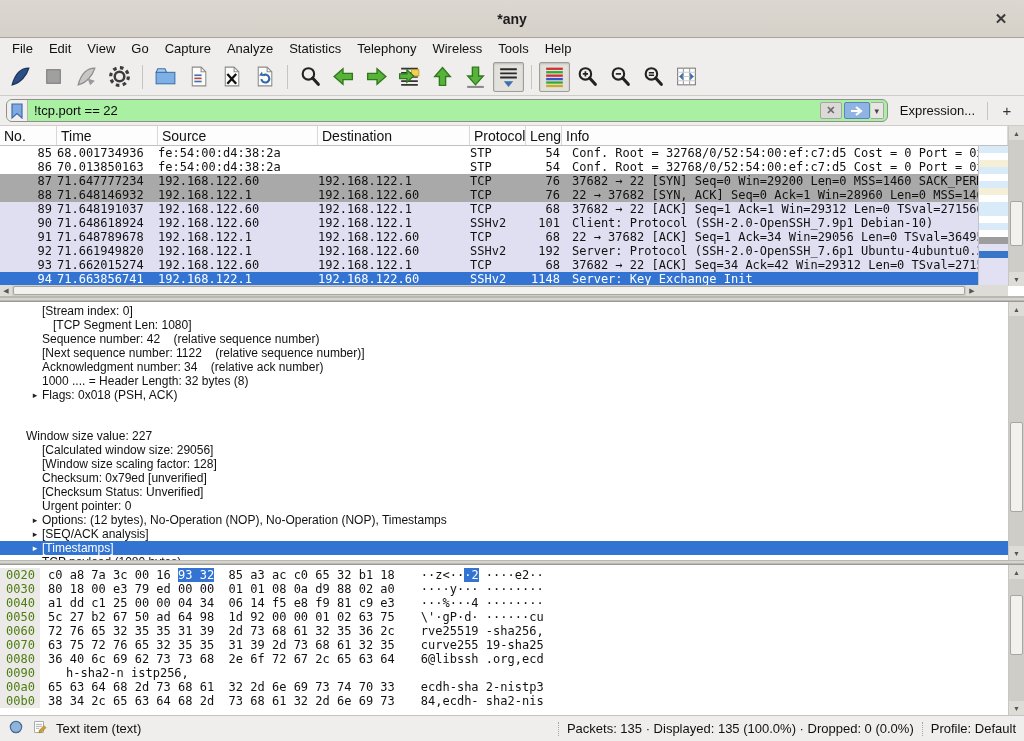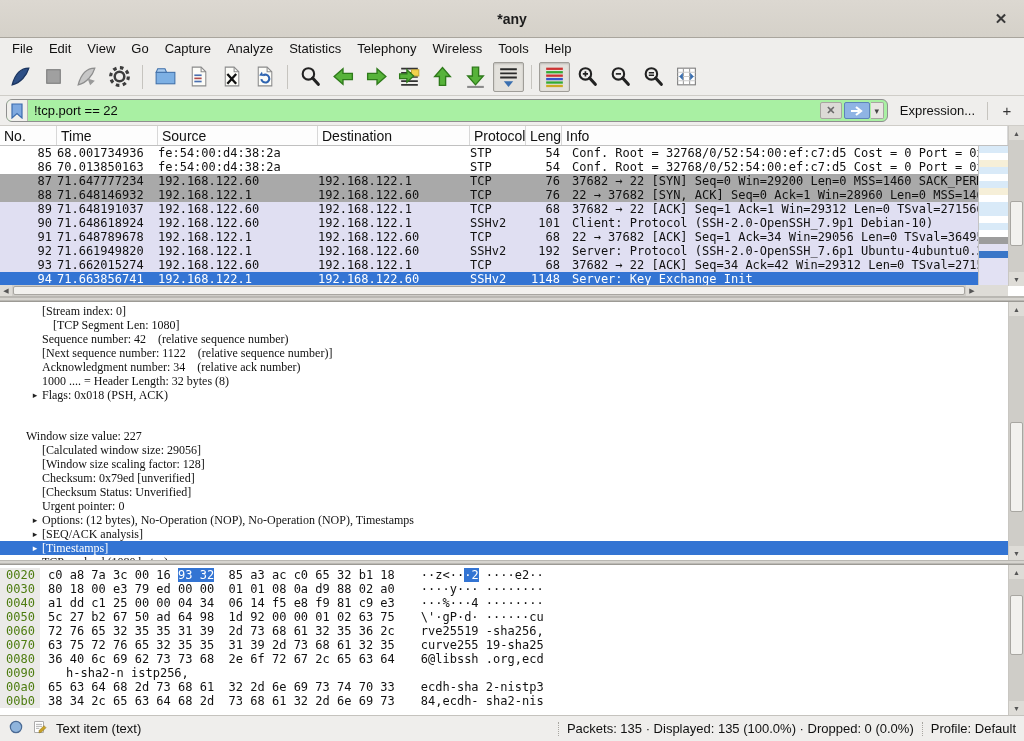--- a/index.html
+++ b/index.html
@@ -58,21 +58,21 @@
   .hscroll{position:absolute;bottom:0;left:0;right:46px;height:11px;background:#cfcdc8;display:flex;align-items:center}
   .hscroll .arr{width:12px;height:11px;display:flex;align-items:center;justify-content:center;font-size:7px;color:#555;background:#dedcd7}
   .hscroll .thumb{flex:1;height:9px;margin:0 1px;background:#f2f1ee;border:1px solid #a8a6a1;border-radius:2px}
   .corner{position:absolute;bottom:0;right:16px;width:30px;height:11px;background:#dedcd7}
 
   .splitter{height:4px;background:#d6d4cf;border-top:1px solid #bab8b3;border-bottom:1px solid #bab8b3}
 
   
   .pane-details{height:259px;position:relative;background:#fff;overflow:hidden;border-top:1px solid #9c9a95}
   .dlines{position:absolute;top:2px;left:0;right:16px}
-  .dline{height:14px;line-height:14px;white-space:pre;font-family:Liberation Serif, serif;font-size:12px;display:flex;overflow:hidden}
+  .dline{height:14px;line-height:14px;white-space:pre;font-family:Liberation Sans, sans-serif;font-size:12px;display:flex;overflow:hidden}
   .dline .darrow{display:inline-block;width:14px;text-align:center;font-size:9px;color:#222;flex:none}
   .dline.selected{background:var(--selection);color:#fff}
   .dline.selected .darrow{color:#fff}
 
   
   .pane-hex{height:151px;position:relative;background:#fff;overflow:hidden;border-top:1px solid #9c9a95}
   .hrows{position:absolute;top:3px;left:0;right:16px}
   .hrow{display:flex;height:14px;line-height:14px;font-family:"DejaVu Sans Mono",monospace;font-size:12px;white-space:pre}
   .hoff{width:40px;background:#ebeae8;color:#4d7c0f;padding-left:6px;flex:none}
   .hhex{margin-left:8px}

